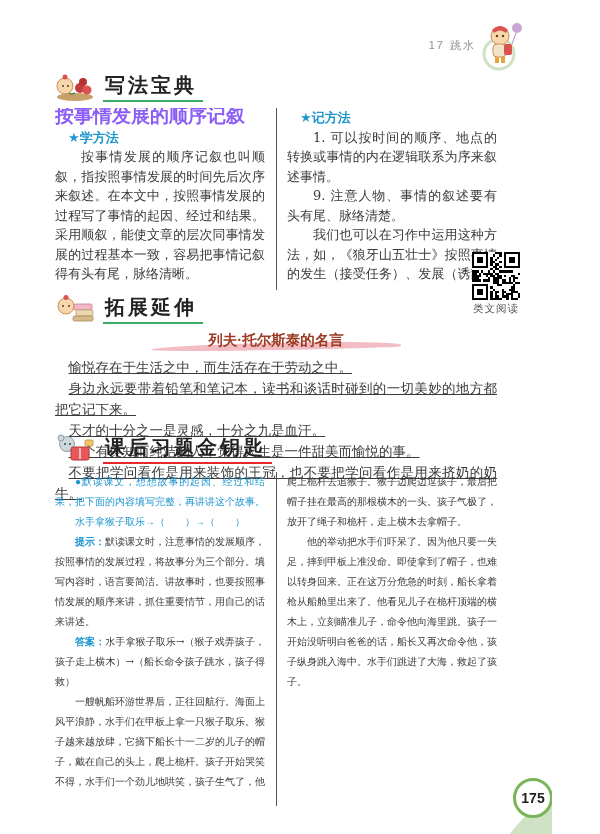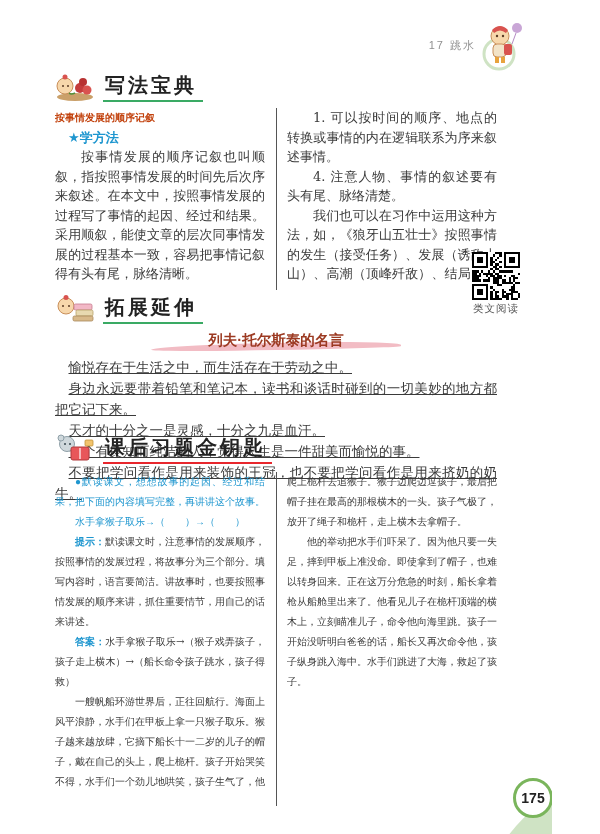--- a/index.html
+++ b/index.html
@@ -19,22 +19,22 @@
   .ul-green{border-bottom:2.5px solid #3aaa64;}
   .ul-red{border-bottom:2.5px solid #e8272d;}
 
   
   .cols{column-count:2;column-gap:22px;column-fill:auto;overflow:hidden;
         column-rule:1px solid #555;}
   .cols p{margin:0;text-indent:2em;text-align:justify;}
   .cols1{margin-top:6px;height:182px;font-size:13px;line-height:19.5px;}
   .cols3{margin-top:8px;height:334px;font-size:10px;line-height:20px;}
 
-  .red-center{color:#c2410c;font-weight:bold;text-align:center;text-indent:0 !important;
-        font-family:Liberation Sans, sans-serif;font-size:10px;}
+  .red-center{color:#8b5cf6;font-weight:bold;text-align:center;text-indent:0 !important;
+        font-family:Liberation Mono, monospace;font-size:19px;}
   .blue-sub{color:#1e96cf;font-weight:bold;text-indent:1em !important;
         font-family:"Liberation Sans","DejaVu Sans",sans-serif;}
   .blue-q{color:#1e96cf;font-family:"Liberation Sans","DejaVu Sans",sans-serif;}
   .blue-label{color:#1e96cf;font-weight:bold;font-family:"Liberation Sans","DejaVu Sans",sans-serif;}
 
   
   .quote-title-wrap{text-align:center;margin-top:6px;position:relative;height:22px;}
   .quote-title{display:inline-block;position:relative;font-family:"Liberation Sans","DejaVu Sans",sans-serif;
         font-weight:bold;font-size:14.5px;color:#9c3a22;padding:0 10px;z-index:1;}
   .quote-swoosh{position:absolute;left:50%;transform:translateX(-50%) rotate(-1deg);top:13px;
@@ -90,22 +90,23 @@
         <circle cx="32" cy="18" r="4.5" fill="#d9534f"></circle>
         <circle cx="28" cy="10" r="4" fill="#b83232"></circle>
         <path d="M20 21 q-4 2 -6 0" stroke="#4f8f3b" stroke-width="1.5" fill="none"></path>
       </svg>
       <div class="sec-title ul-green">写法宝典</div>
     </div>
     <div class="cols cols1">
       <p class="red-center">按事情发展的顺序记叙</p>
       <p class="blue-sub">★学方法</p>
       <p>按事情发展的顺序记叙也叫顺叙，指按照事情发展的时间先后次序来叙述。在本文中，按照事情发展的过程写了事情的起因、经过和结果。采用顺叙，能使文章的层次同事情发展的过程基本一致，容易把事情记叙得有头有尾，脉络清晰。</p>
+      <p class="blue-sub">★记方法</p>
       <p>1. 可以按时间的顺序、地点的转换或事情的内在逻辑联系为序来叙述事情。</p>
-      <p>4. 注意人物、事情的叙述要有头有尾、脉络清楚。</p>
+      <p>9. 注意人物、事情的叙述要有头有尾、脉络清楚。</p>
       <p>我们也可以在习作中运用这种方法，如，《狼牙山五壮士》按照事情的发生（接受任务）、发展（诱敌上山）、高潮（顶峰歼敌）、结局（跳下悬崖）这个顺序来叙述。请根据题目《难忘的一次比赛》，简要写出故事的发展顺序。</p>
     </div>
   </div>
 
   <div class="qr">
     <svg width="48" height="48" viewBox="0 0 21 21" shape-rendering="crispEdges">
         <rect x="0" y="0" width="21" height="21" fill="#fff"></rect>
         <rect x="0" y="0" width="7" height="7" fill="#000"></rect>
         <rect x="1" y="1" width="5" height="5" fill="#fff"></rect>
         <rect x="2" y="2" width="3" height="3" fill="#000"></rect>

